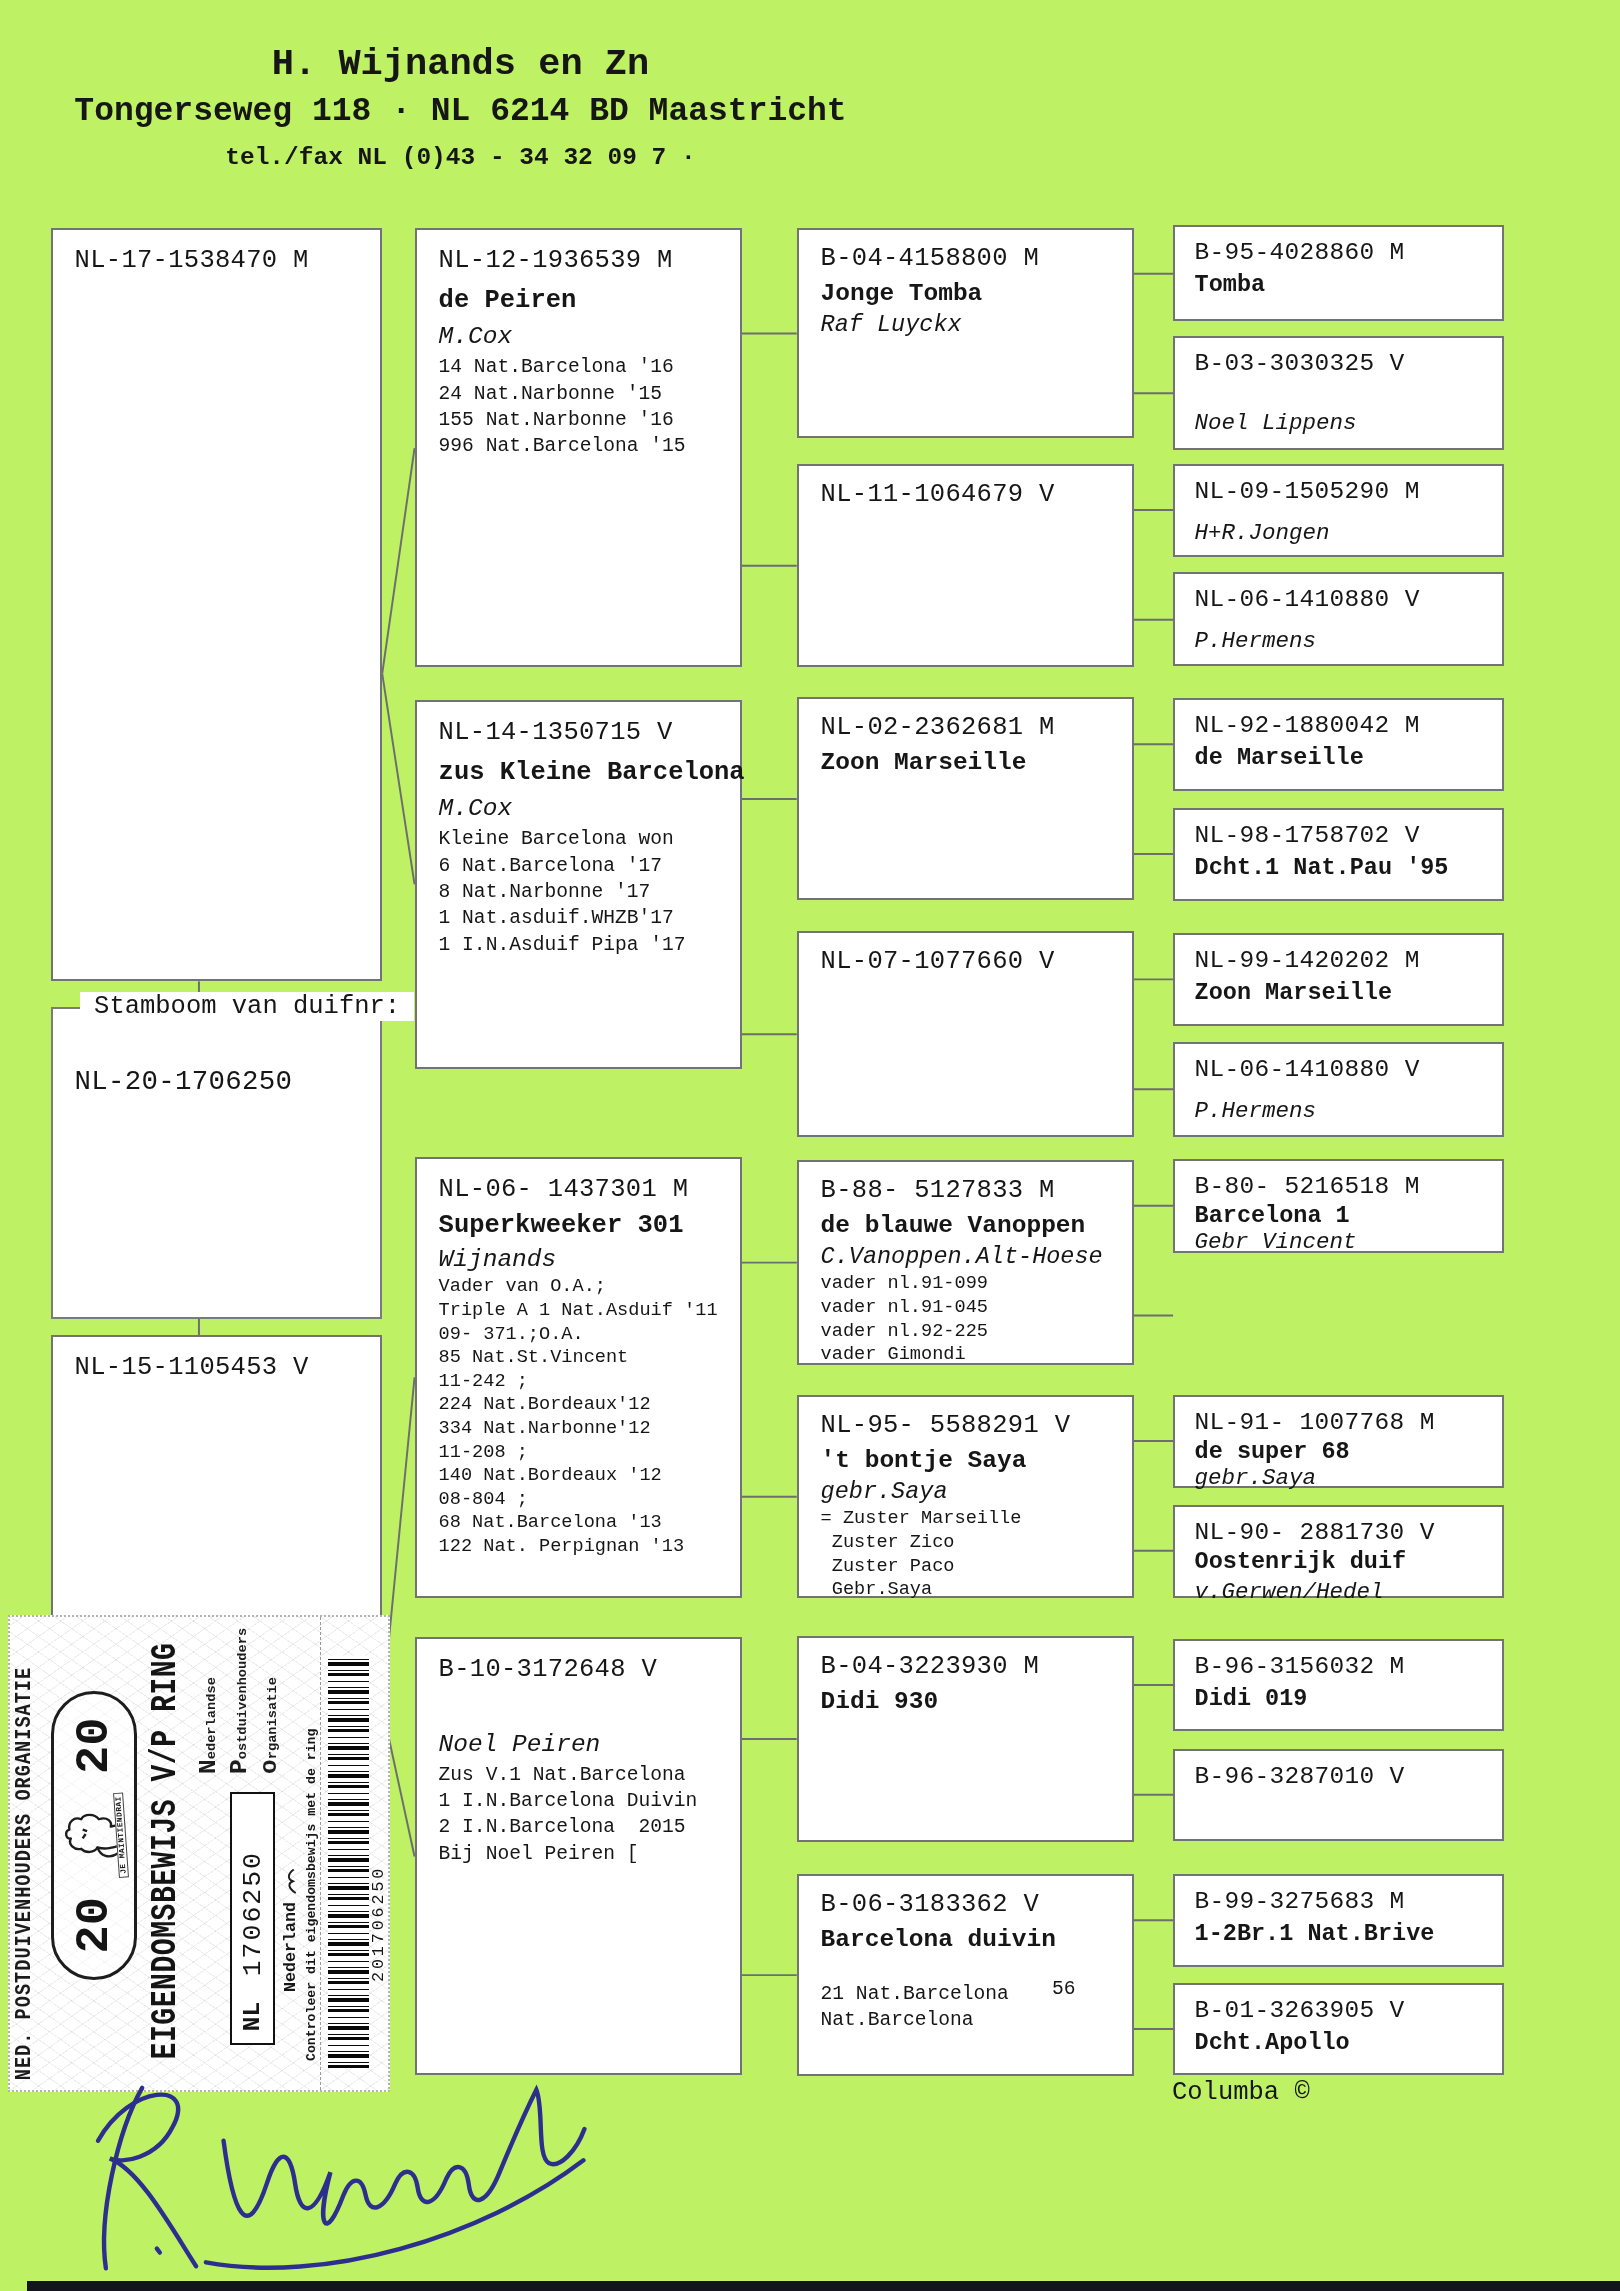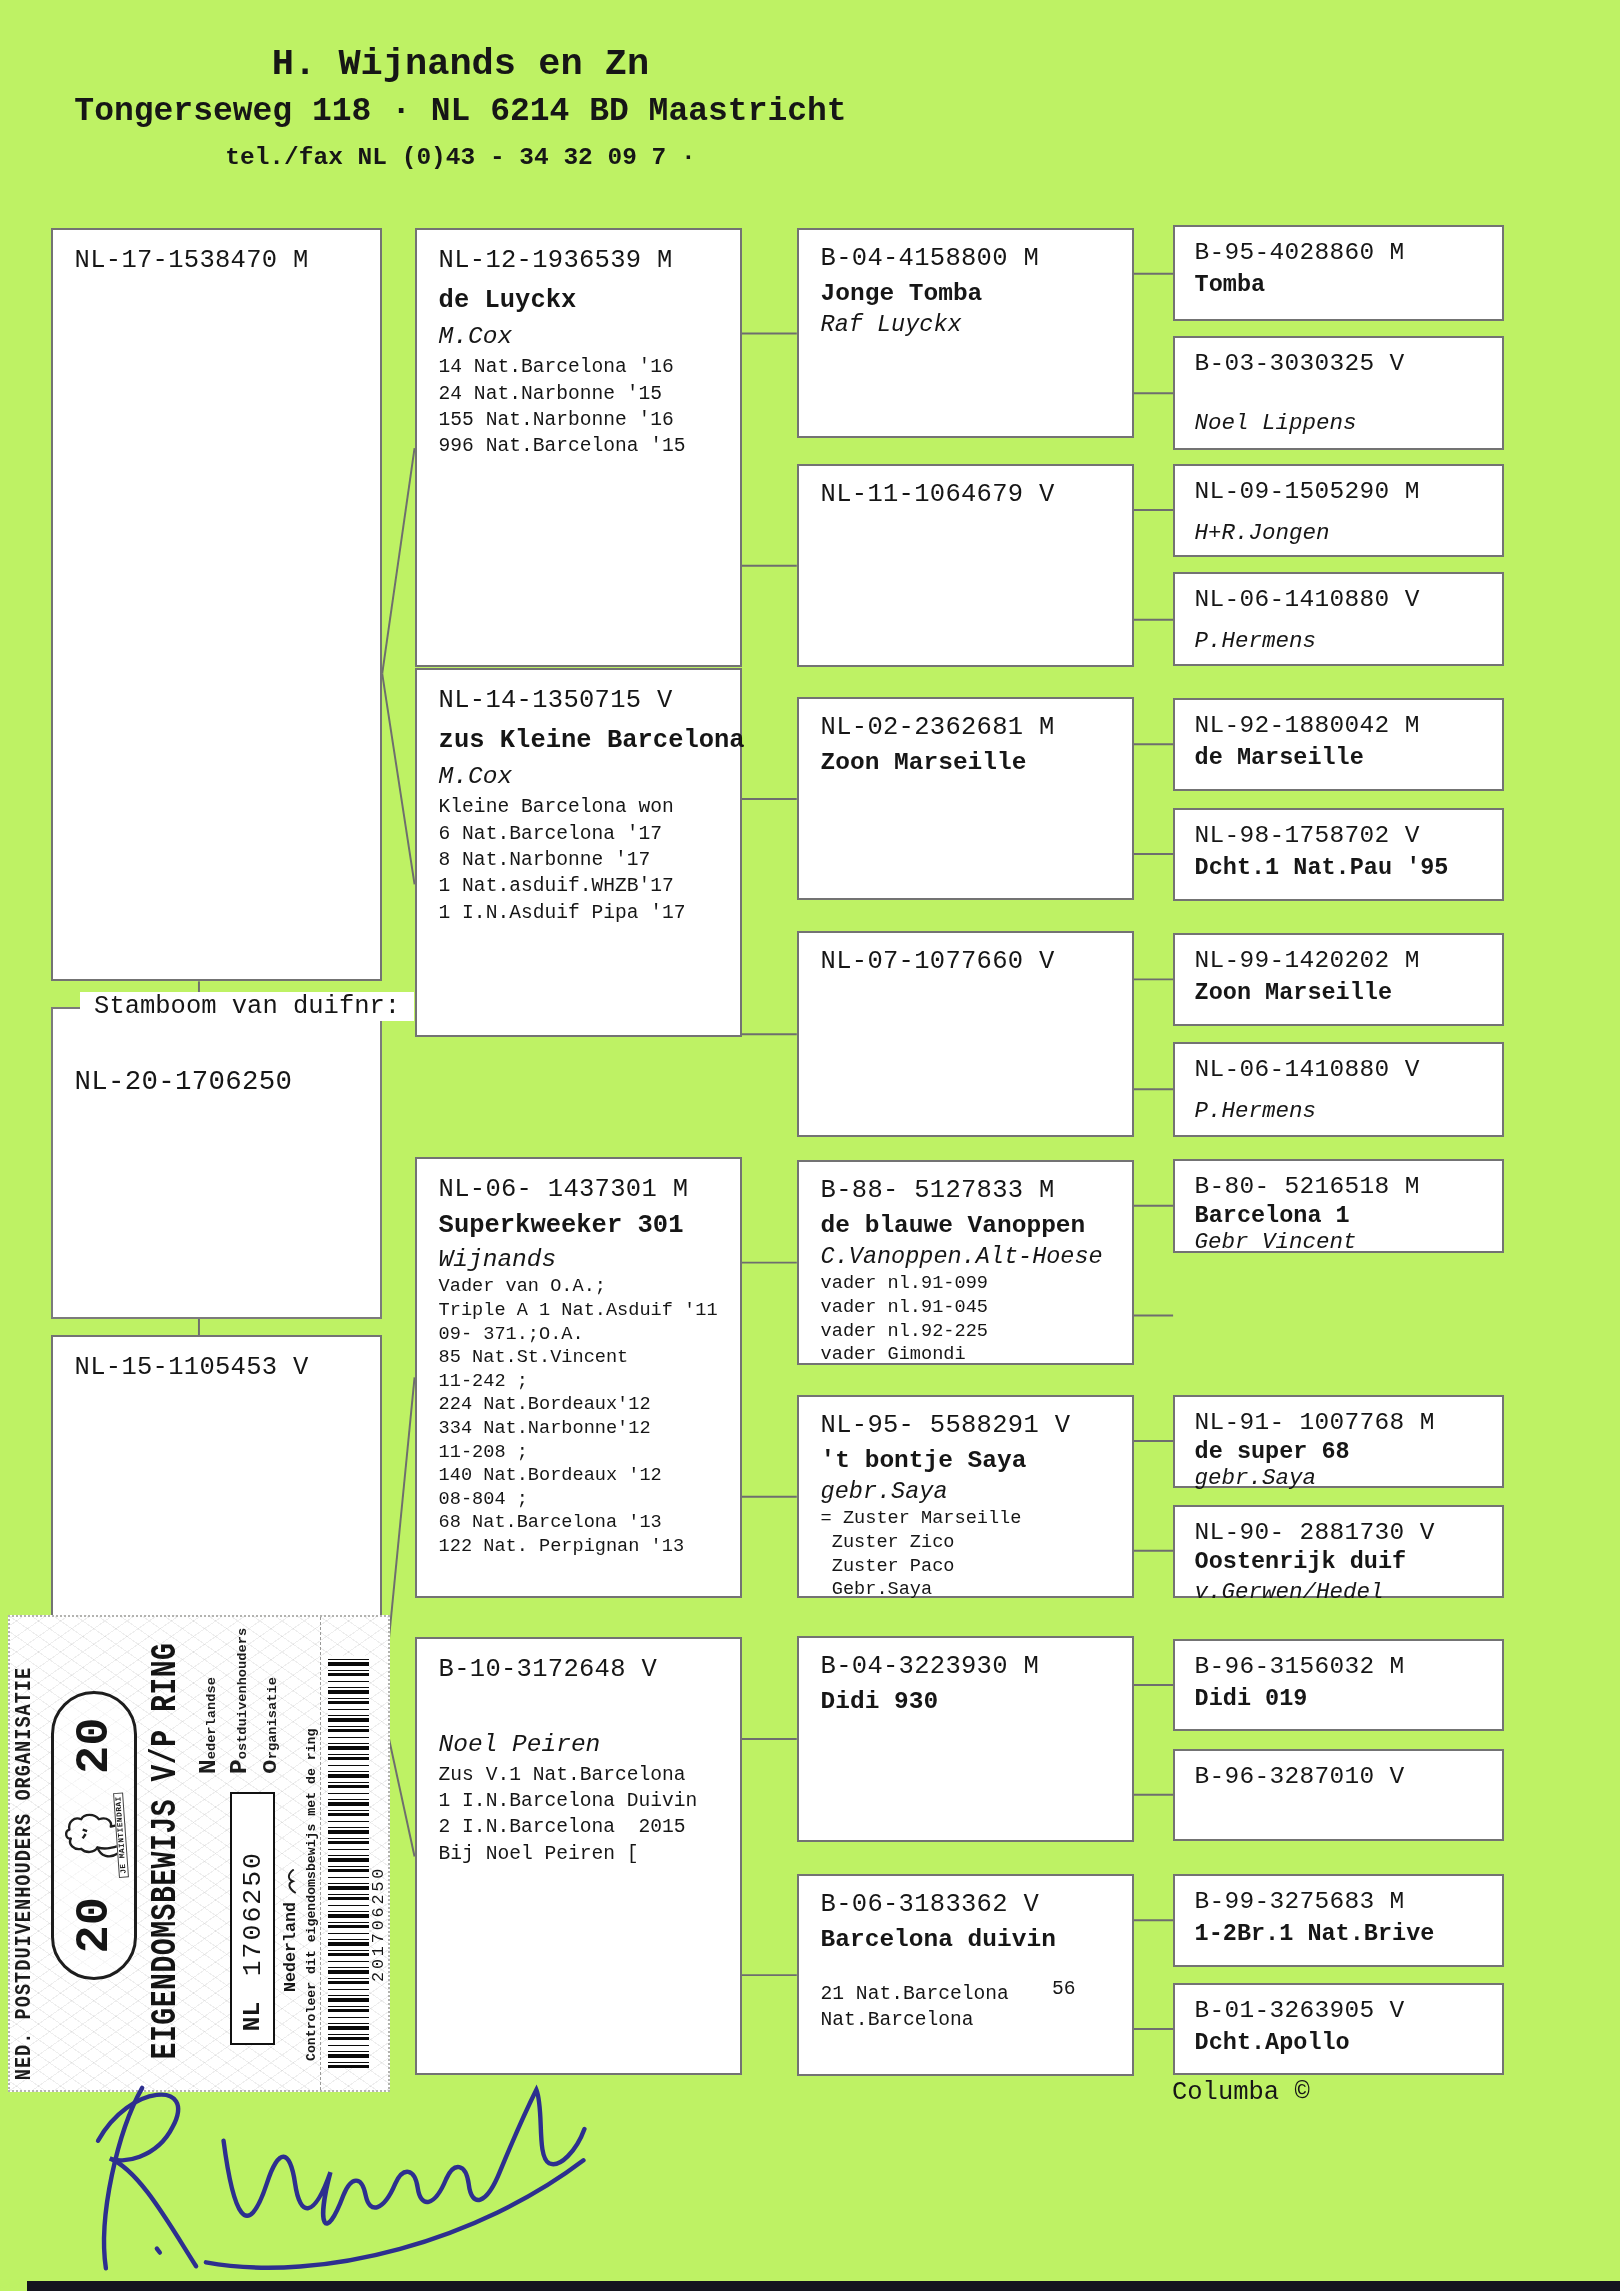--- a/index.html
+++ b/index.html
@@ -134,29 +134,29 @@
     <div class="subject-label">Stamboom van duifnr:</div>
     <div class="ring" style="font-size:27.4px;">NL-20-1706250</div>
   </div>
 
   <div class="pbox" style="left:51px;top:1335px;width:331px;height:741px;">
     <div class="ring">NL-15-1105453 V</div>
   </div>
 
   <div class="pbox" style="left:415px;top:228px;width:327px;height:439px;">
     <div class="ring">NL-12-1936539 M</div>
-    <div class="bname">de Luyckx</div>
+    <div class="bname">de Peiren</div>
     <div class="bbreeder">M.Cox</div>
     <div class="perf">14 Nat.Barcelona '16
 24 Nat.Narbonne '15
 155 Nat.Narbonne '16
 996 Nat.Barcelona '15</div>
   </div>
 
-  <div class="pbox" style="left:415px;top:668px;width:327px;height:369px;">
+  <div class="pbox" style="left:415px;top:700px;width:327px;height:369px;">
     <div class="ring">NL-14-1350715 V</div>
     <div class="bname">zus Kleine Barcelona</div>
     <div class="bbreeder">M.Cox</div>
     <div class="perf">Kleine Barcelona won
 6 Nat.Barcelona '17
 8 Nat.Narbonne '17
 1 Nat.asduif.WHZB'17
 1 I.N.Asduif Pipa '17</div>
   </div>
 

